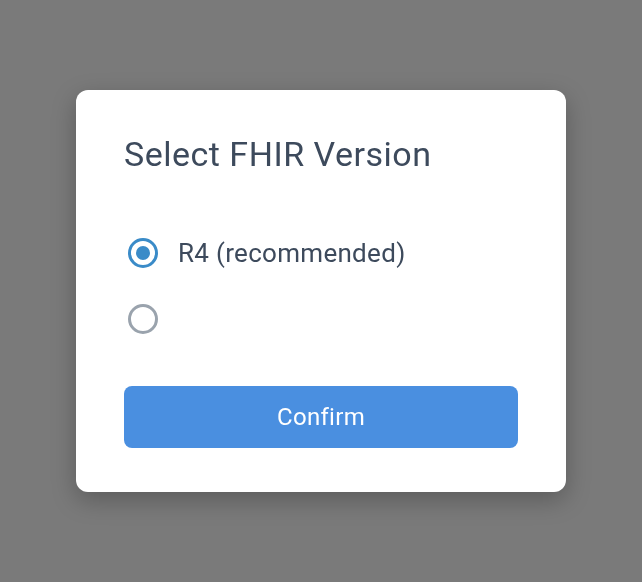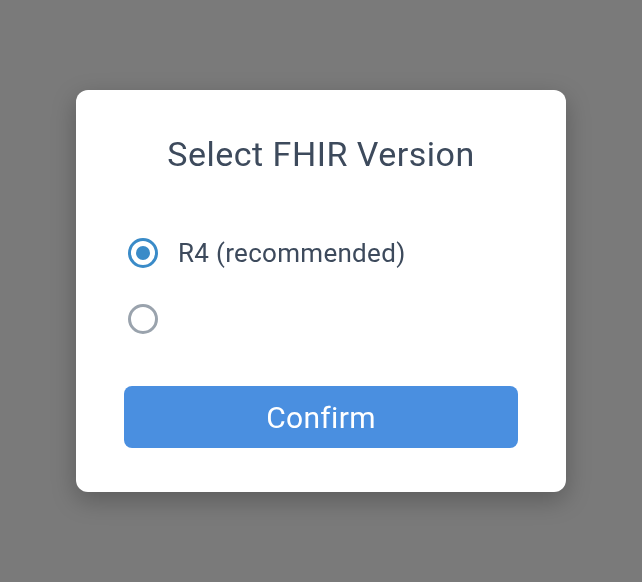--- a/index.html
+++ b/index.html
@@ -22,21 +22,20 @@
       border-radius: 12px;
       padding: 44px 48px 44px 48px;
       box-shadow: 0 8px 24px rgba(0,0,0,0.25);
     }
     .modal-title {
       font-size: 34px;
       font-weight: 400;
       color: #3d4a5c;
       letter-spacing: 0.5px;
       margin-bottom: 64px;
-      text-align: center;
     }
     .radio-group {
       display: flex;
       flex-direction: column;
       gap: 36px;
       margin-bottom: 52px;
       padding-left: 4px;
     }
     .radio-option {
       display: flex;
@@ -72,21 +71,21 @@
       color: #3d4a5c;
       letter-spacing: 0.3px;
     }
     .confirm-button {
       width: 100%;
       height: 62px;
       background: #4a8fe0;
       border: none;
       border-radius: 8px;
       color: #ffffff;
-      font-size: 30px;
+      font-size: 24px;
       font-weight: 400;
       letter-spacing: 0.3px;
       cursor: pointer;
       font-family: inherit;
     }
   </style>
 </head>
 <body>
 
 <div class="modal">

